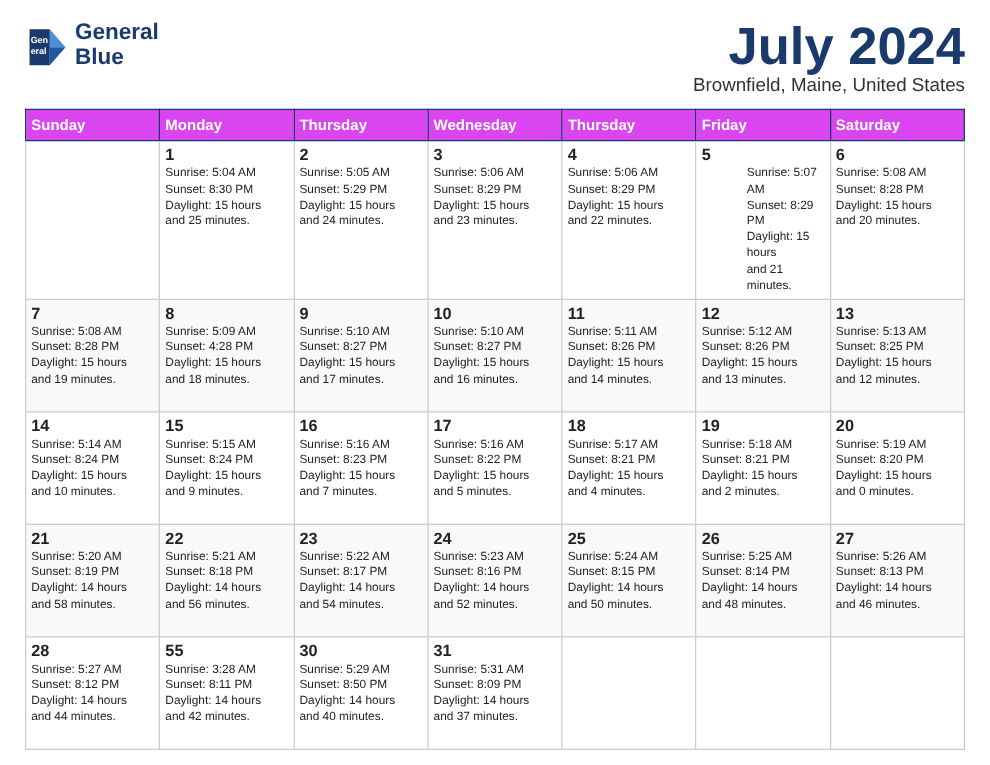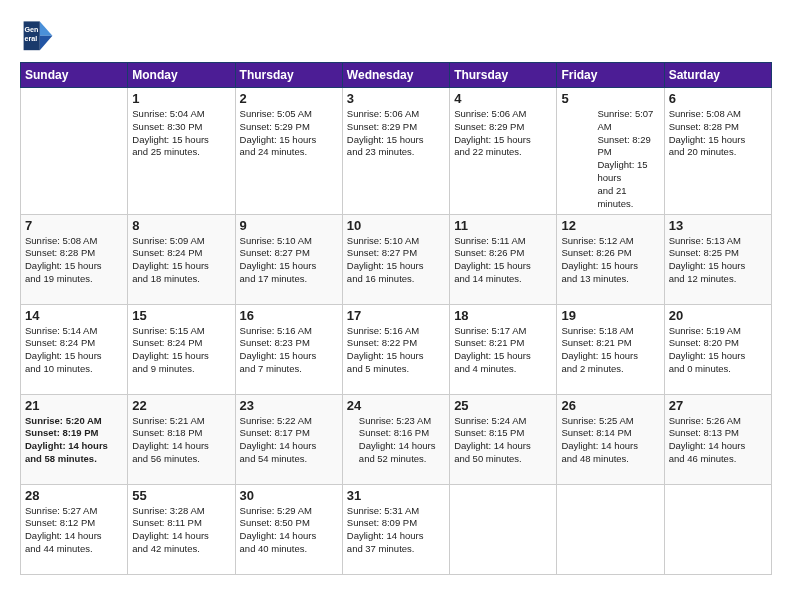--- a/index.html
+++ b/index.html
@@ -47,21 +47,21 @@
       font-size: 15px;
       color: #333;
       margin-top: 2px;
     }
     table {
       width: 100%;
       border-collapse: collapse;
       table-layout: fixed;
     }
     thead th {
-      background: #4c1d95;
+      background: #d946ef;
       color: #fff;
       font-size: 12px;
       font-weight: bold;
       padding: 5px 4px;
       text-align: left;
       border: 1px solid #1a3a6b;
     }
     td {
       border: 1px solid #ccc;
       vertical-align: top;
@@ -98,20 +98,28 @@
 <div class="page">
   <div class="header">
     <div class="logo">
       <svg class="logo-icon" viewBox="0 0 40 40">
         <polygon points="22,6 36,22 22,22" fill="#4a90d9"></polygon>
         <polygon points="22,22 36,22 22,38" fill="#2255a4"></polygon>
         <rect x="4" y="6" width="18" height="32" fill="#1a3a6b"></rect>
         <text x="5" y="18" font-size="8" fill="white" font-weight="bold">Gen</text>
         <text x="5" y="28" font-size="8" fill="white" font-weight="bold">eral</text>
       </svg>
+      <div class="logo-text">
+        <div>General</div>
+        <div>Blue</div>
+      </div>
+    </div>
+    <div class="title-block">
+      <div class="month-title">July 2024</div>
+      <div class="location">Brownfield, Maine, United States</div>
     </div>
   </div>
 
   <table>
     <thead>
       <tr>
       <th>Sunday</th>
           <th>Monday</th>
           <th>Thursday</th>
           <th>Wednesday</th>
@@ -170,21 +178,21 @@
           <td>
             <span class="day-number">7</span>
             <div class="day-info" style="white-space: pre-line;">Sunrise: 5:08 AM
 Sunset: 8:28 PM
 Daylight: 15 hours
 and 19 minutes.</div>
           </td>
           <td>
             <span class="day-number">8</span>
             <div class="day-info" style="white-space: pre-line;">Sunrise: 5:09 AM
-Sunset: 8:24 PM
+Sunset: 4:28 PM
 Daylight: 15 hours
 and 18 minutes.</div>
           </td>
           <td>
             <span class="day-number">9</span>
             <div class="day-info" style="white-space: pre-line;">Sunrise: 5:10 AM
 Sunset: 8:27 PM
 Daylight: 15 hours
 and 17 minutes.</div>
           </td>
@@ -264,42 +272,42 @@
             <span class="day-number">20</span>
             <div class="day-info" style="white-space: pre-line;">Sunrise: 5:19 AM
 Sunset: 8:20 PM
 Daylight: 15 hours
 and 0 minutes.</div>
           </td>
         </tr>
         <tr>
           <td>
             <span class="day-number">21</span>
-            <div class="day-info" style="white-space: pre-line; font-weight: bold;">Sunrise: 5:20 AM
+            <div class="day-info" style="white-space: pre-line;">Sunrise: 5:20 AM
 Sunset: 8:19 PM
 Daylight: 14 hours
 and 58 minutes.</div>
           </td>
           <td>
             <span class="day-number">22</span>
             <div class="day-info" style="white-space: pre-line;">Sunrise: 5:21 AM
 Sunset: 8:18 PM
 Daylight: 14 hours
 and 56 minutes.</div>
           </td>
           <td>
             <span class="day-number">23</span>
             <div class="day-info" style="white-space: pre-line;">Sunrise: 5:22 AM
 Sunset: 8:17 PM
 Daylight: 14 hours
 and 54 minutes.</div>
           </td>
           <td>
             <span class="day-number">24</span>
-            <div class="day-info" style="white-space: pre-line; margin-left: 12px;">Sunrise: 5:23 AM
+            <div class="day-info" style="white-space: pre-line;">Sunrise: 5:23 AM
 Sunset: 8:16 PM
 Daylight: 14 hours
 and 52 minutes.</div>
           </td>
           <td>
             <span class="day-number">25</span>
             <div class="day-info" style="white-space: pre-line;">Sunrise: 5:24 AM
 Sunset: 8:15 PM
 Daylight: 14 hours
 and 50 minutes.</div>

